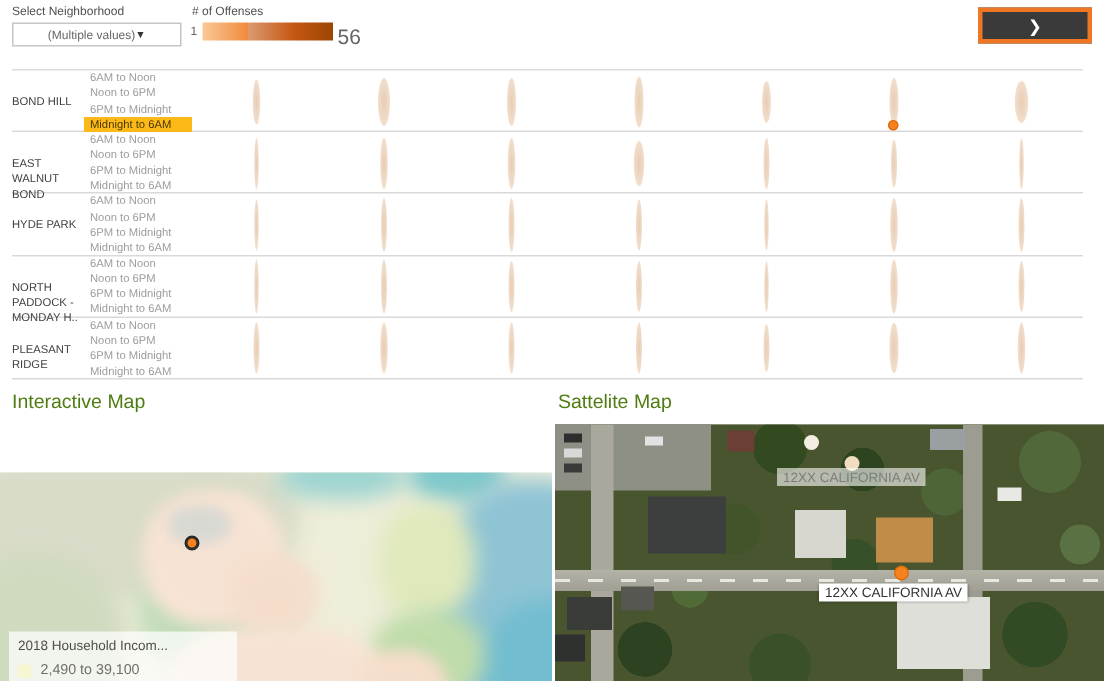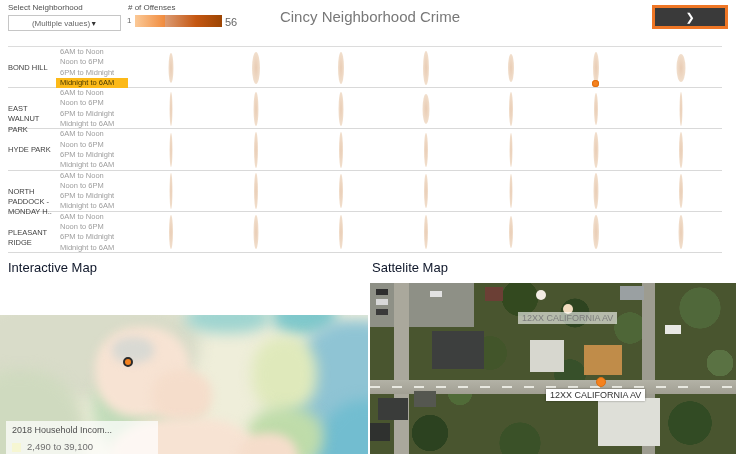--- a/index.html
+++ b/index.html
@@ -10,21 +10,21 @@
   
   .select-label { position:absolute; left:8px; top:3px; font-size:8px; color:#4f4f4f; }
   .select-box { position:absolute; left:8px; top:15px; width:113px; height:16px;
     background:#fff; border:1px solid #c6c6c6; font-size:8px; color:#666;
     display:flex; align-items:center; padding:0 4px; justify-content:center; cursor:pointer; }
   .select-caret { font-size:7px; color:#333; }
   .offenses-label { position:absolute; left:128px; top:3px; font-size:8px; color:#4f4f4f; }
   .grad-min { position:absolute; left:127px; top:16px; font-size:8px; color:#666; }
   .grad-bar { position:absolute; left:135px; top:15px; width:87px; height:12px;
     background:linear-gradient(90deg,#fbc997,#f08a3c 35%,#c3551097 0,#c55712 70%,#9d4503); }
-  .grad-max { position:absolute; left:225px; top:16px; font-size:11px; color:#666; }
+  .grad-max { position:absolute; left:225px; top:16px; font-size:14px; color:#666; }
   .dash-title { position:absolute; left:240px; top:8px; width:260px; text-align:center;
     font-size:15px; color:#787878; }
   .nav-btn { position:absolute; left:652px; top:5px; width:76px; height:24px;
     background:#3a3a3a; border:3px solid #ef7625; color:#fff; display:flex;
     align-items:center; justify-content:center; font-size:11px; cursor:pointer; }
 
   
   #day-headers { position:absolute; left:128px; top:33px; width:595px; height:13px; display:flex; }
   .day-cell { width:85px; height:13px; text-align:center; font-size:8px; color:#555;
     letter-spacing:.4px; line-height:13px; cursor:pointer; }
@@ -40,21 +40,21 @@
   .g-time.hl { background:#fcb918; color:#4a3a00; }
   .g-cells { position:absolute; left:120px; top:0; width:595px; height:41.2px; display:flex; }
   .g-cell { position:relative; width:85px; height:41.2px; cursor:pointer; }
   .violin { position:absolute; left:50%; top:50%; transform:translate(-50%,-50%);
     background:radial-gradient(ellipse at center,#e9ccb4 0%,#f0dcc9 60%,#f6e9dc 100%);
     border-radius:50%; }
   .mark-dot { position:absolute; width:7px; height:7px; border-radius:50%;
     background:#f5821f; box-shadow:0 0 0 1px #e06f10 inset; }
 
   
-  .map-title { position:absolute; top:260px; font-size:13px; color:#0f172a; }
+  .map-title { position:absolute; top:260px; font-size:13px; color:#4d7c0f; }
   #imap-title { left:8px; }
   #smap-title { left:372px; }
 
   
   #imap { position:absolute; left:0; top:283px; width:368px; height:171px;
     background:#efeeda; overflow:hidden; cursor:pointer;margin-top:32px; }
   .blob { position:absolute; border-radius:45%; filter:blur(7px); }
   .imap-marker { position:absolute; left:123px; top:42px; width:10px; height:10px;
     border-radius:50%; background:#f5821f; border:2px solid #2b2b2b; }
   .income-legend { position:absolute; left:6px; top:106px; width:152px;
@@ -104,21 +104,20 @@
 
   <div class="select-label">Select Neighborhood</div>
   <div class="select-box">
     <span>(Multiple values)</span>
     <span class="select-caret">▼</span>
   </div>
   <div class="offenses-label"># of Offenses</div>
   <div class="grad-min">1</div>
   <div class="grad-bar"></div>
   <div class="grad-max">56</div>
-  <div class="dash-title">Cincy Neighborhood Crime</div>
   <div class="nav-btn">
     <span>❯</span>
   </div>
 
   <div id="groups">
       <div class="group-row">
         <div class="g-name">
           <div>BOND HILL</div>
         </div>
         <div class="g-times">
@@ -149,21 +148,21 @@
           </div>
           <div class="g-cell">
             <div class="violin" style="width: 9px; height: 28px;"></div>
           </div>
         </div>
       </div>
       <div class="group-row">
         <div class="g-name">
           <div>EAST</div>
           <div>WALNUT</div>
-          <div>PARK</div>
+          <div>BOND</div>
         </div>
         <div class="g-times">
           <div class="g-time">6AM to Noon</div>
           <div class="g-time">Noon to 6PM</div>
           <div class="g-time">6PM to Midnight</div>
           <div class="g-time">Midnight to 6AM</div>
         </div>
         <div class="g-cells">
           <div class="g-cell">
             <div class="violin" style="width: 3px; height: 34px;"></div>

